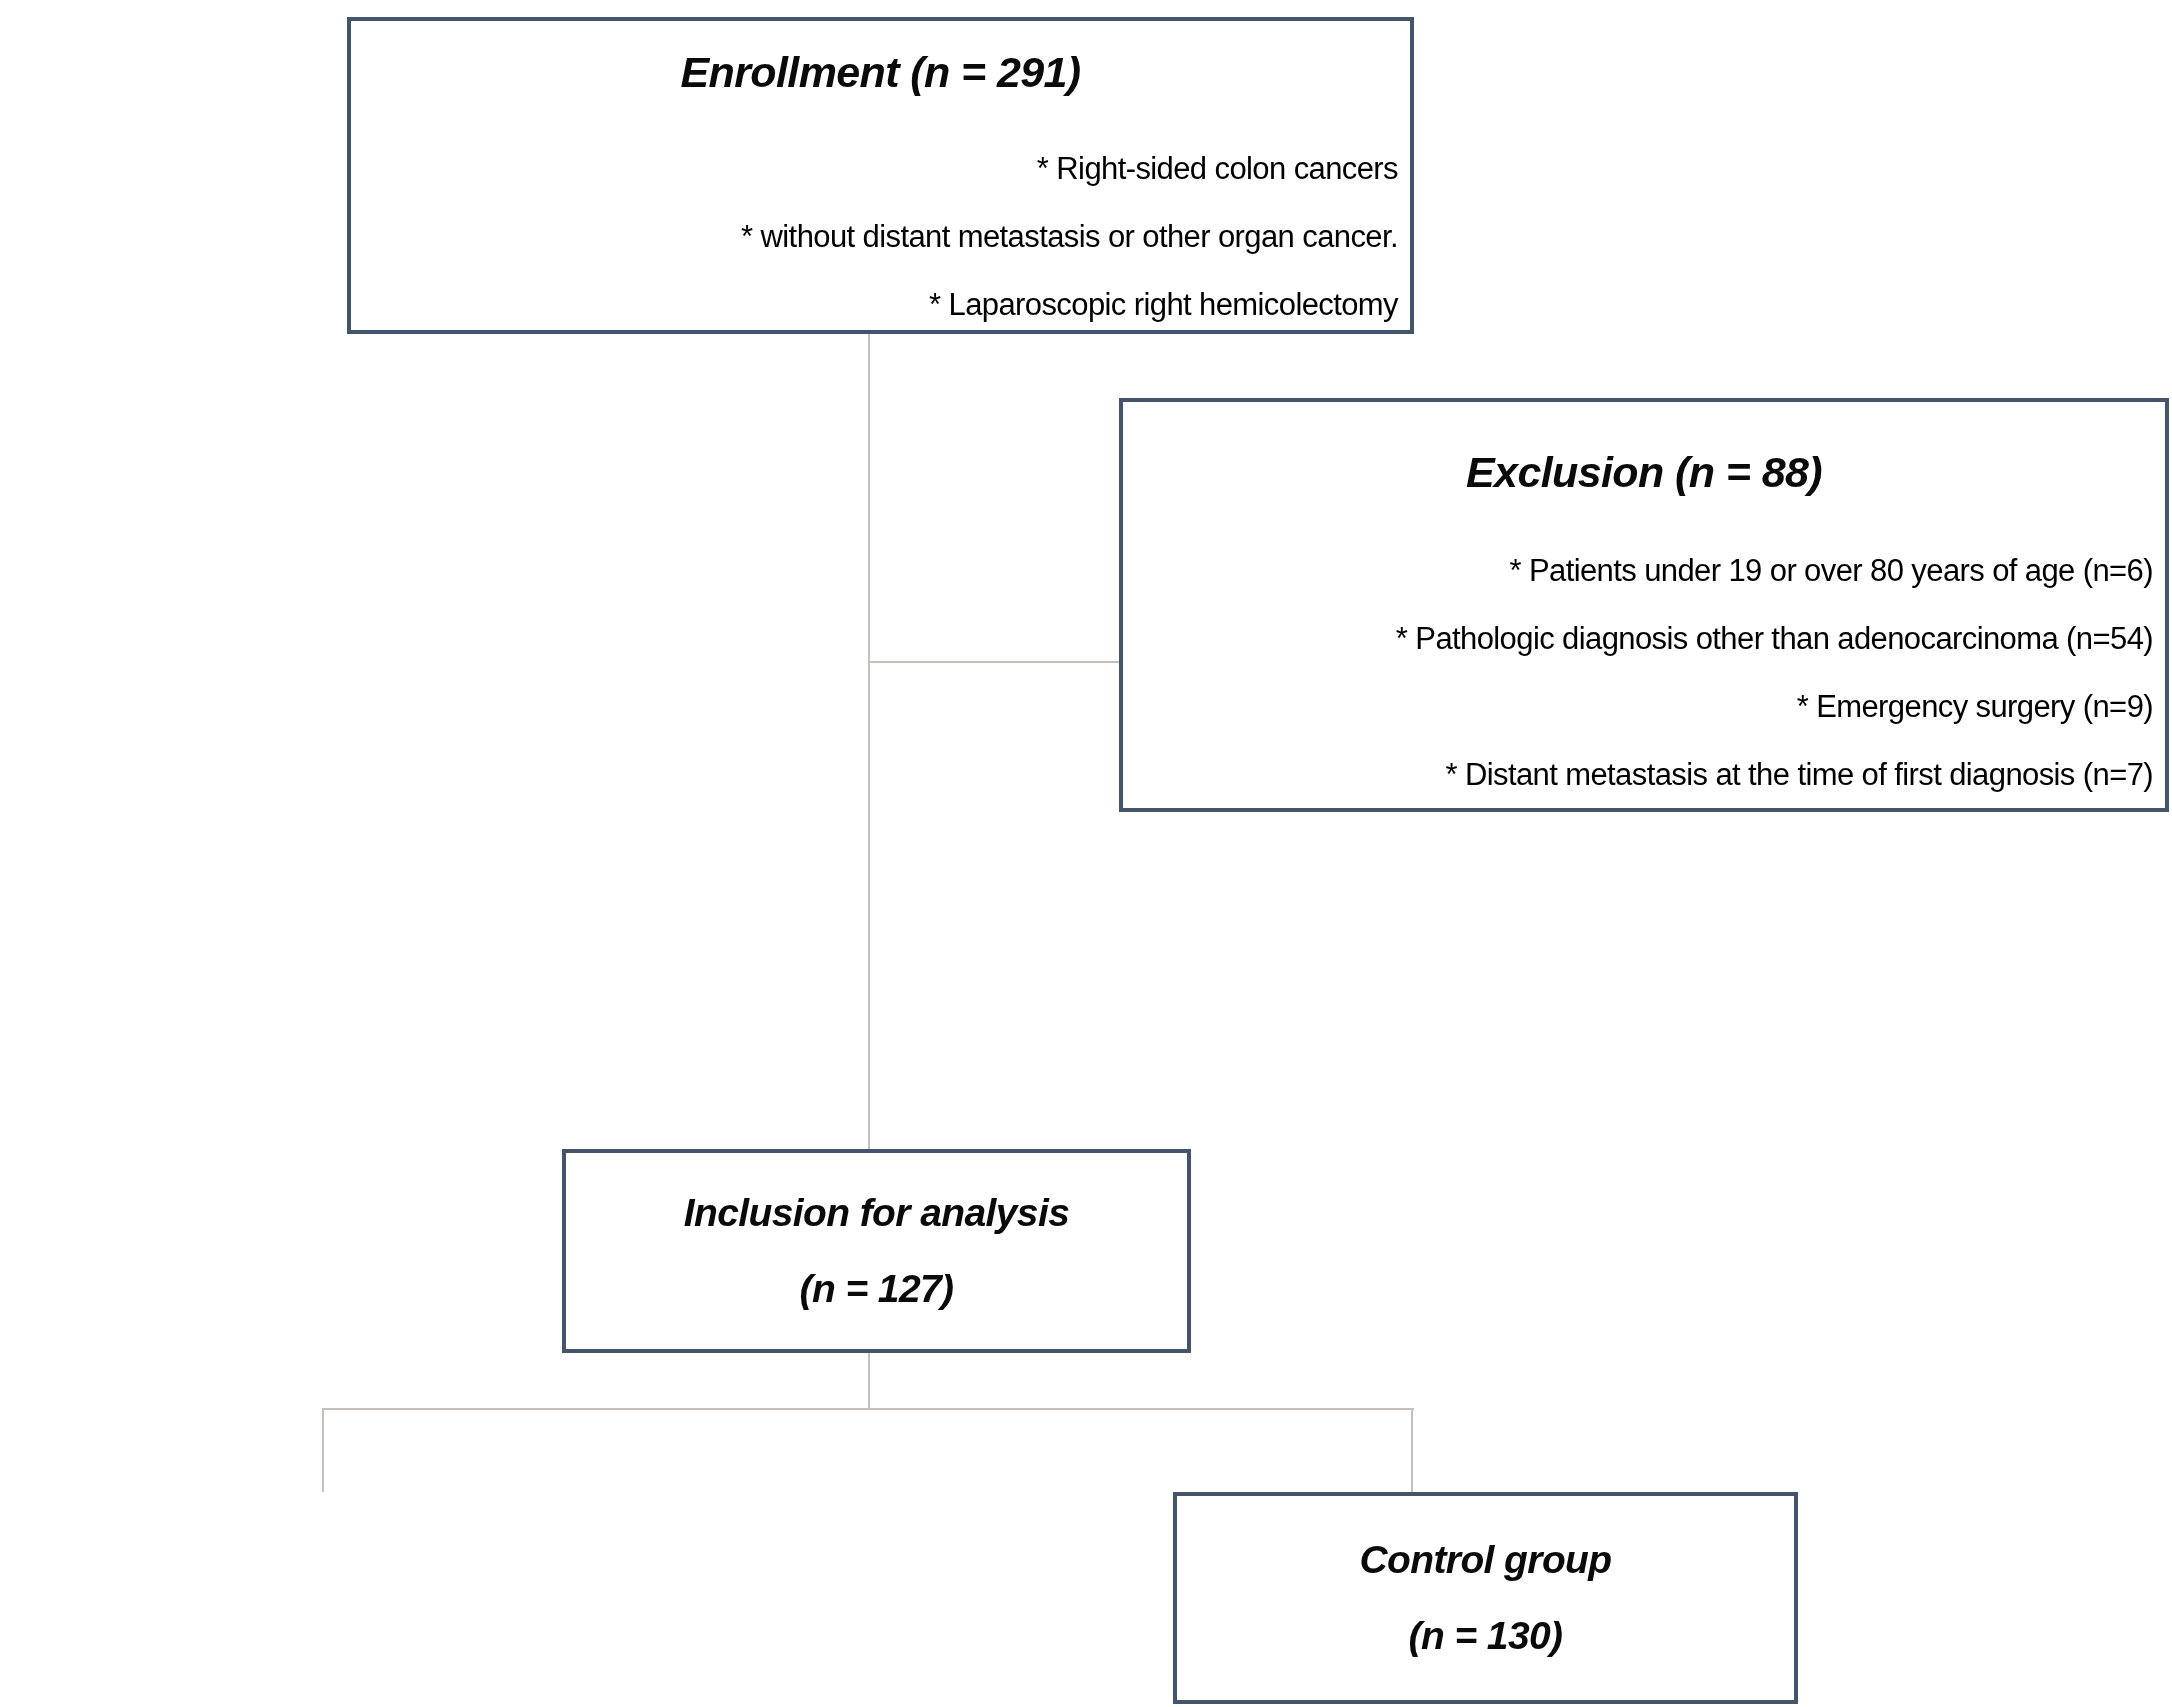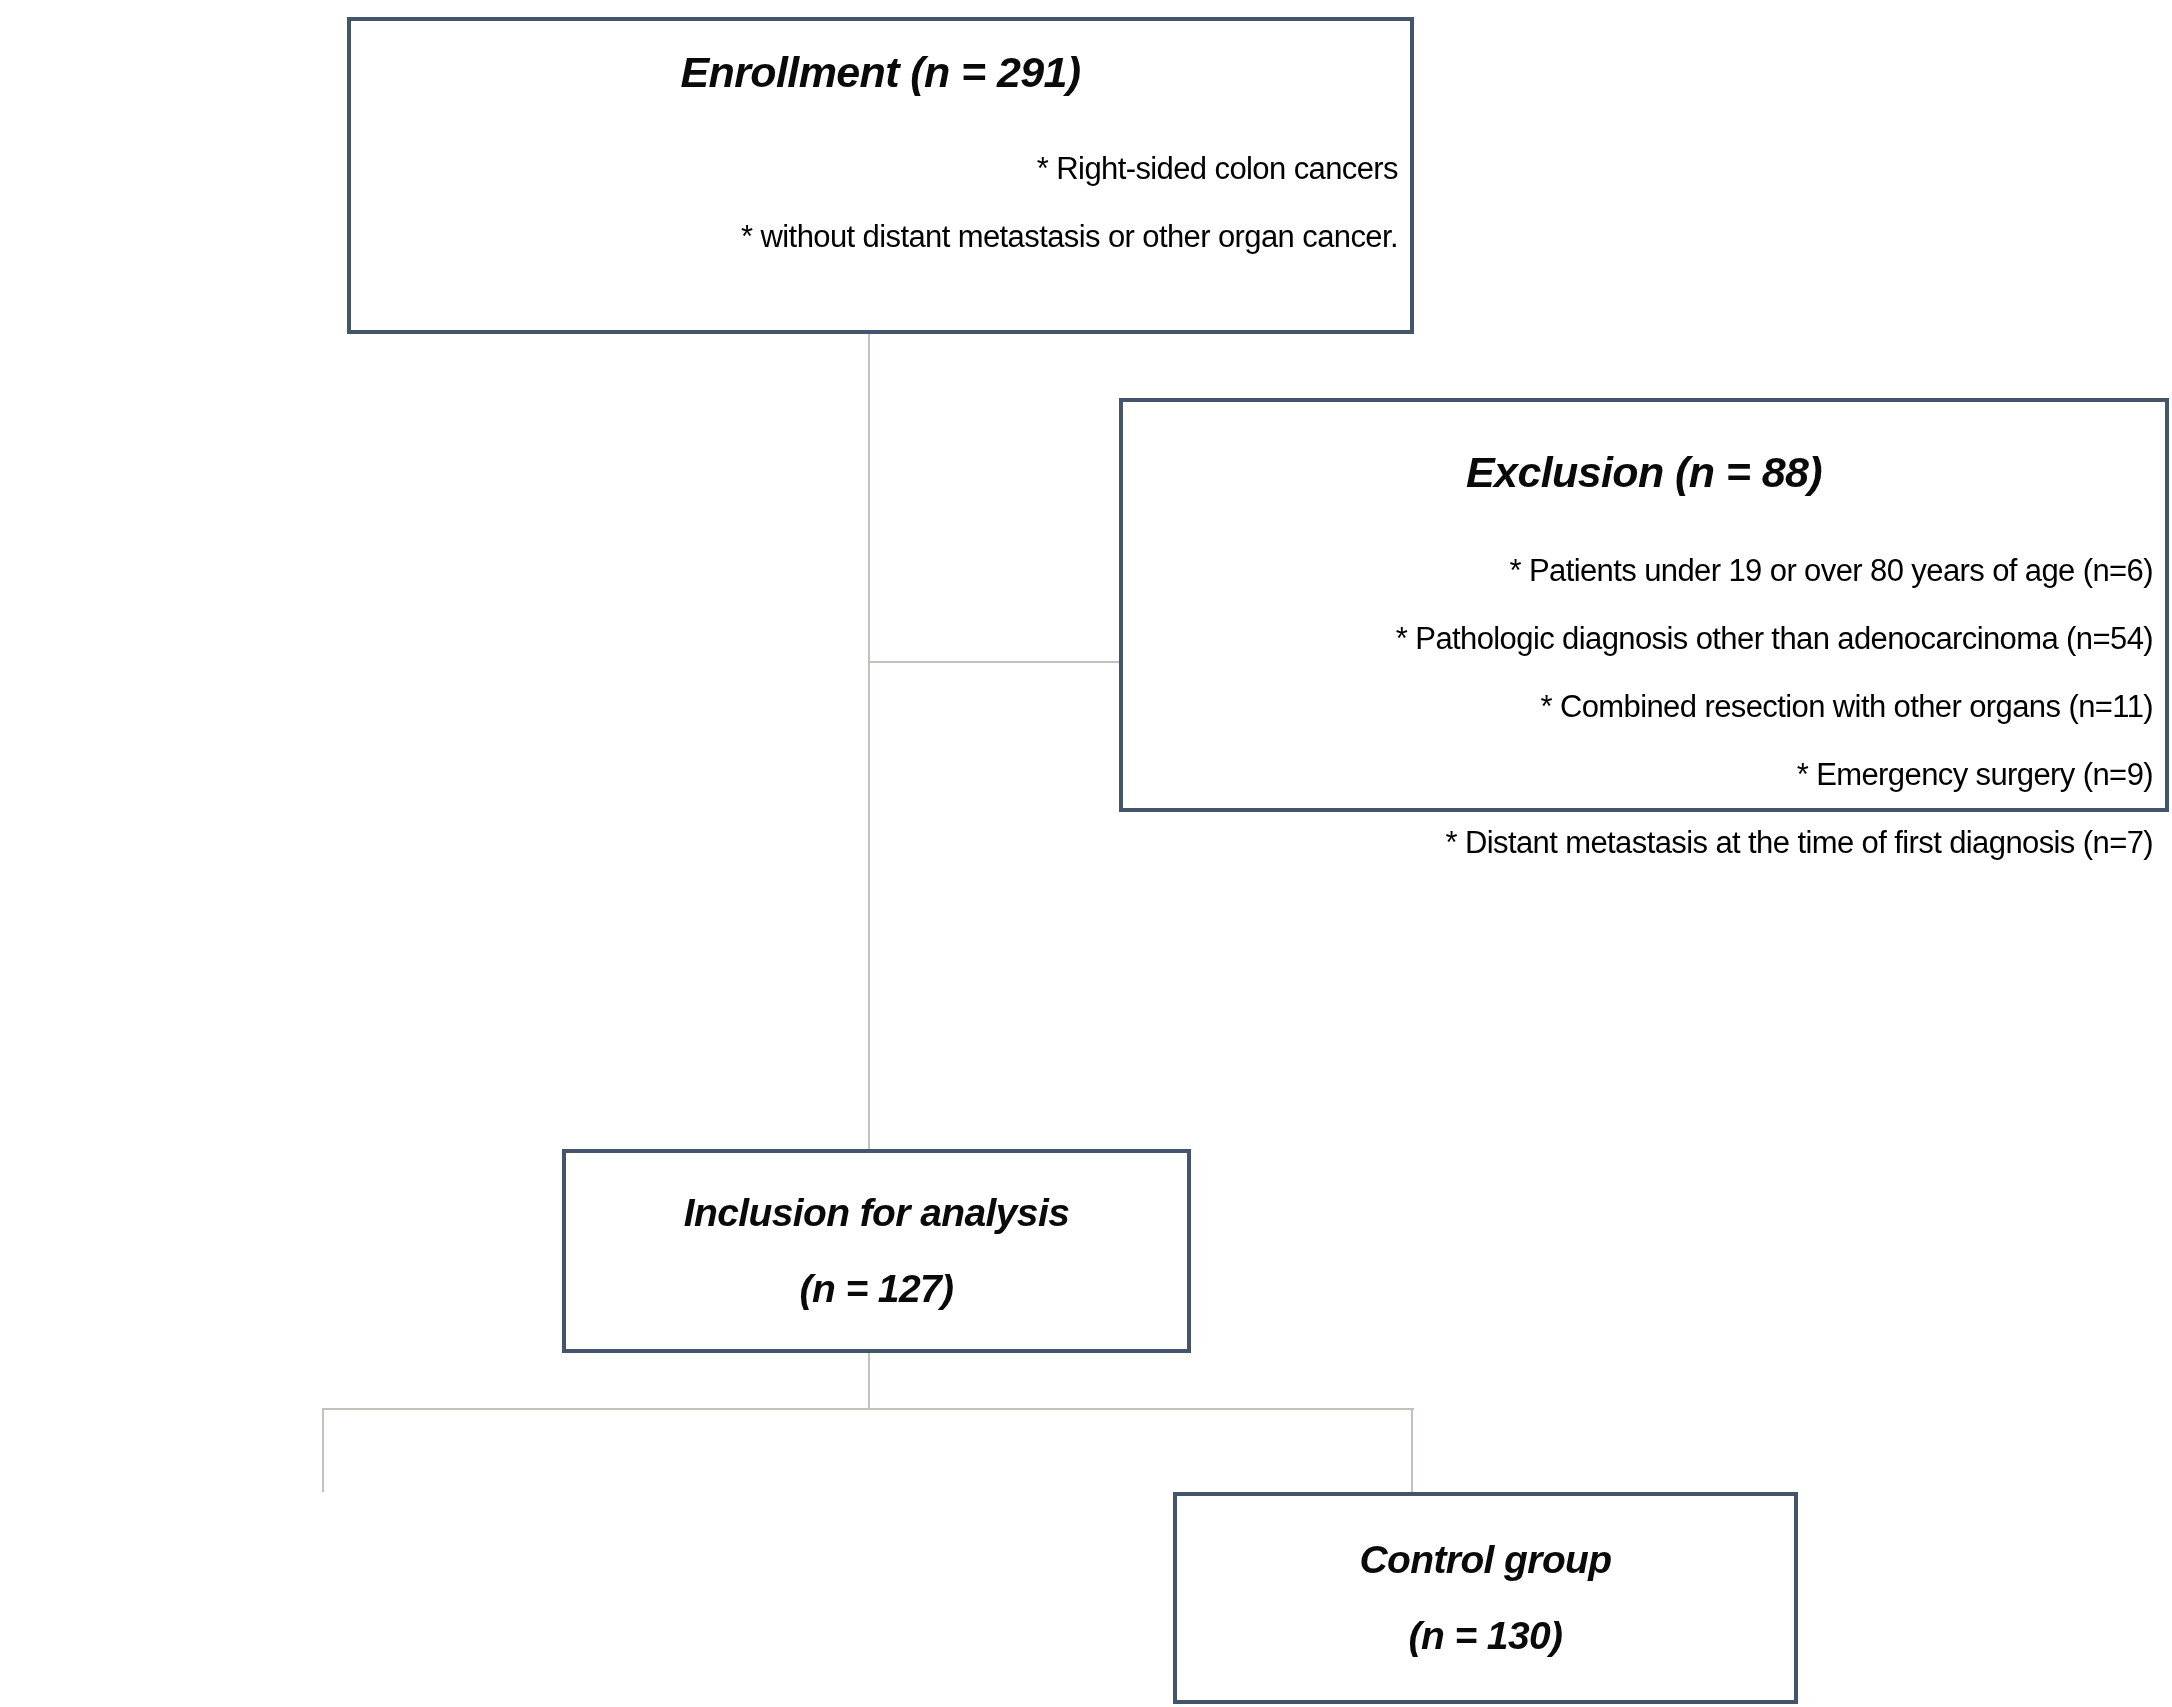--- a/index.html
+++ b/index.html
@@ -77,29 +77,29 @@
   <div class="connector" style="left:868px;top:1353px;width:2.4px;height:57px;"></div>
   <div class="connector" style="left:322px;top:1408px;width:1092px;height:2.4px;"></div>
   <div class="connector" style="left:322px;top:1408px;width:2.4px;height:84px;"></div>
   <div class="connector" style="left:1411px;top:1408px;width:2.4px;height:84px;"></div>
 
   <div class="box pad-title-enroll" style="left:347px;top:16.6px;width:1067px;height:317px;">
     <div class="box-title">Enrollment (n = 291)</div>
     <div class="bullets bullets-enroll">
       <div class="bullet">* Right-sided colon cancers</div>
       <div class="bullet">* without distant metastasis or other organ cancer.</div>
+      <div class="bullet">* Laparoscopic right hemicolectomy</div>
     </div>
   </div>
 
   <div class="box pad-title-excl" style="left:1119px;top:398px;width:1050px;height:414px;">
     <div class="box-title">Exclusion (n = 88)</div>
     <div class="bullets bullets-excl">
       <div class="bullet">* Patients under 19 or over 80 years of age (n=6)</div>
       <div class="bullet">* Pathologic diagnosis other than adenocarcinoma (n=54)</div>
-      <div class="bullet">* Combined resection with other organs (n=11)</div>
       <div class="bullet">* Emergency surgery (n=9)</div>
       <div class="bullet">* Distant metastasis at the time of first diagnosis (n=7)</div>
     </div>
   </div>
 
   <div class="box center-box" style="left:562px;top:1149px;width:629px;height:204px;">
     <div class="center-line">Inclusion for analysis</div>
     <div class="center-line">(n = 127)</div>
   </div>
 

